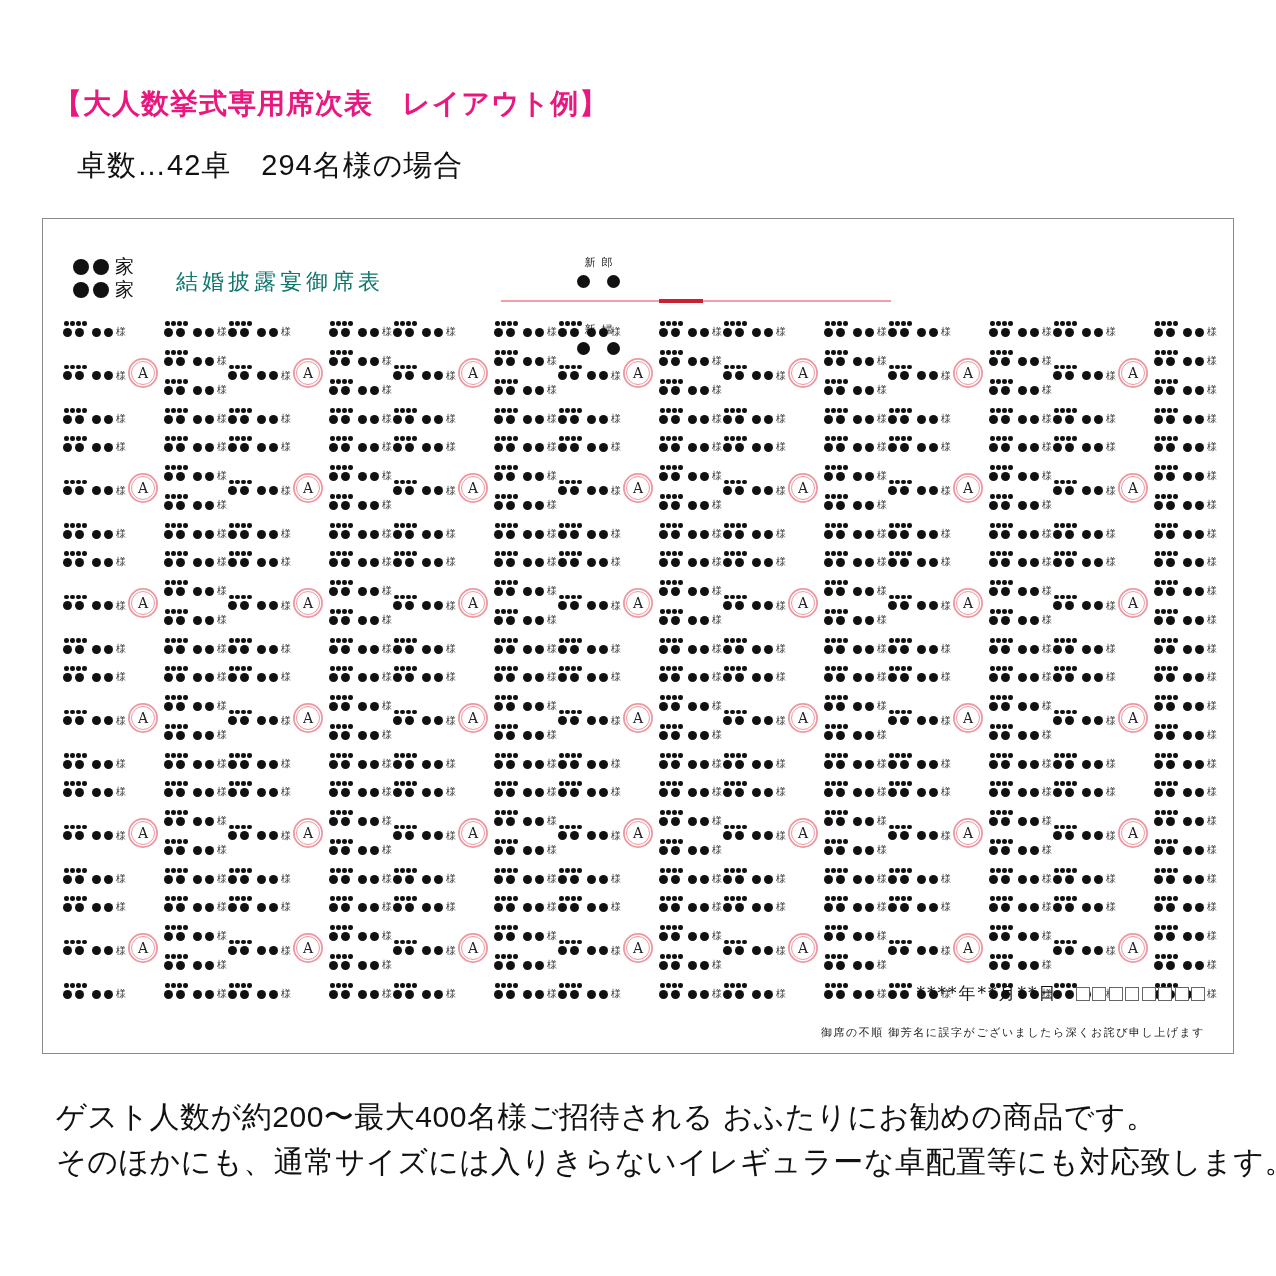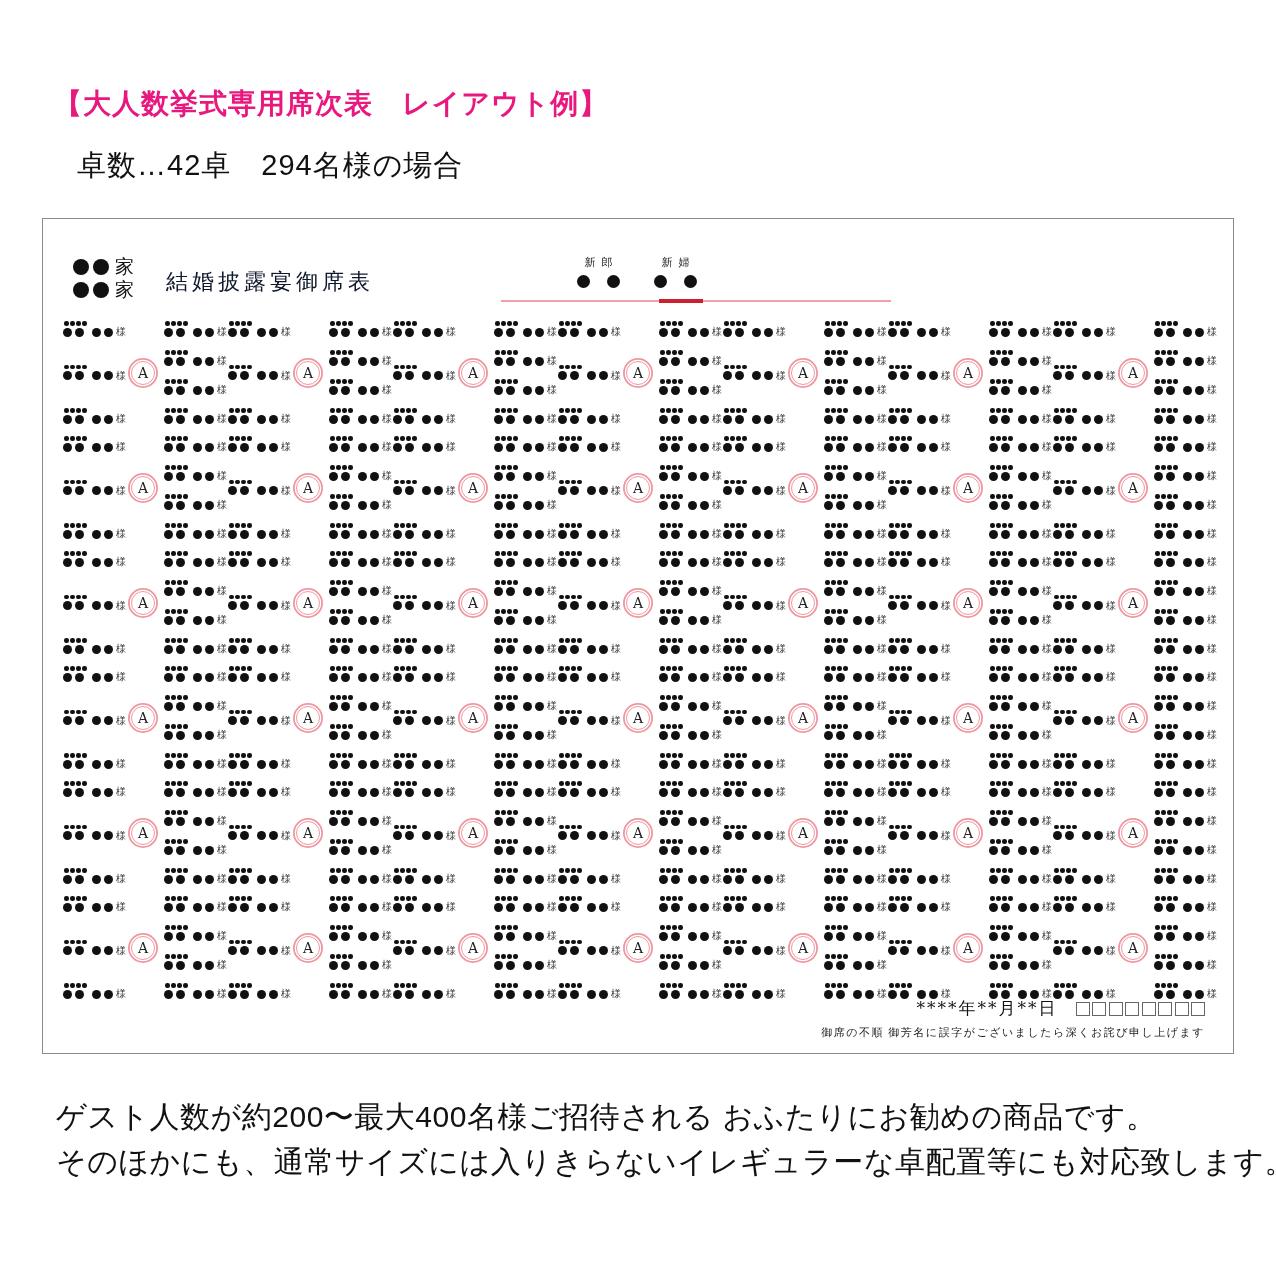--- a/index.html
+++ b/index.html
@@ -12,23 +12,23 @@
                  letter-spacing:1px;white-space:nowrap;margin-left:21px;}
 
   .chart{position:absolute;left:42px;top:218px;width:1192px;height:836px;background:#fff;
          border:1.5px solid var(--border);box-sizing:border-box;}
 
   
   .family{position:absolute;left:30px;top:36px;}
   .family-row{display:flex;align-items:center;height:23px;}
   .fam-dot{width:16px;height:16px;border-radius:50%;background:var(--dot);margin-right:4px;flex:none;}
   .fam-suffix{font-family:"DejaVu Serif","Liberation Serif",serif;font-size:19px;margin-left:2px;}
-  .chart-title{position:absolute;left:123px;top:48px;font-family:"DejaVu Serif","Liberation Serif",serif;
-               font-size:22px;letter-spacing:4px;white-space:nowrap;color:#0f172a;text-align:center;}
-  .couple{position:absolute;left:534px;top:36px;display:flex;gap:34px;}
+  .chart-title{position:absolute;left:133px;top:48px;font-family:"DejaVu Serif","Liberation Serif",serif;
+               font-size:22px;letter-spacing:4px;white-space:nowrap;color:#0f766e;text-align:center;}
+  .couple{position:absolute;left:534px;top:36px;display:flex;gap:34px;flex-direction:column;}
   .person{display:flex;flex-direction:column;align-items:center;}
   .person-label{font-family:"DejaVu Serif","Liberation Serif",serif;font-size:11px;letter-spacing:6px;
                 padding-left:6px;margin-bottom:5px;color:#222;white-space:nowrap;}
   .person-dots{display:flex;gap:17px;}
   .cdot{width:13px;height:13px;border-radius:50%;background:var(--dot);flex:none;}
   .head-line{position:absolute;left:458px;top:80px;width:390px;height:4px;}
   .head-line .thin{position:absolute;left:0;top:1px;width:100%;height:1.5px;background:var(--thin);}
   .head-line .accent{position:absolute;left:158px;top:0;width:44px;height:3.5px;background:var(--thick);}
 
   
@@ -48,21 +48,21 @@
   .pair2{margin-left:6px;}
   .ndot{width:9px;height:9px;border-radius:50%;background:var(--dot);margin-right:2.5px;flex:none;}
   .sama{font-family:"DejaVu Serif","Liberation Serif",serif;font-size:10px;color:#333;margin-left:1px;line-height:1;}
 
   
   .chart-footer{position:absolute;right:28px;bottom:13px;text-align:right;}
   .date-row{display:flex;align-items:center;justify-content:flex-end;gap:18px;}
   .date-text{font-family:"DejaVu Serif","Liberation Serif",serif;font-size:17px;letter-spacing:2px;color:#111;}
   .boxes{display:flex;gap:2.5px;}
   .nbox{width:14px;height:14px;border:1.2px solid #666;background:#fff;box-sizing:border-box;flex:none;}
-  .apology{margin-top:5px;font-family:Liberation Serif, serif;font-size:11px;
+  .apology{margin-top:20px;font-family:Liberation Sans, sans-serif;font-size:11px;
            letter-spacing:1.5px;color:#222;white-space:nowrap;}
 
   
   .desc{position:absolute;left:56px;top:1094px;font-size:30px;letter-spacing:0.5px;line-height:1.5;
         color:#111;white-space:nowrap;}
 </style>
 </head>
 <body>
 
 <h1 class="page-title">【大人数挙式専用席次表　レイアウト例】</h1>

